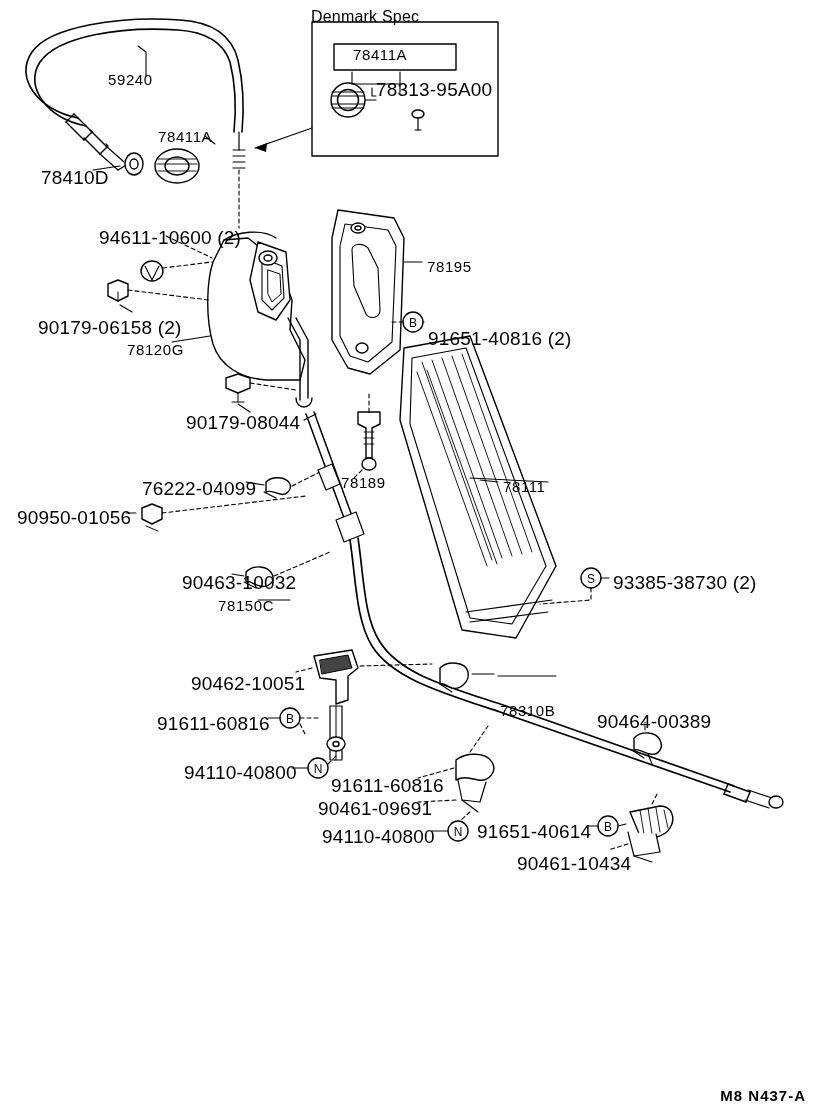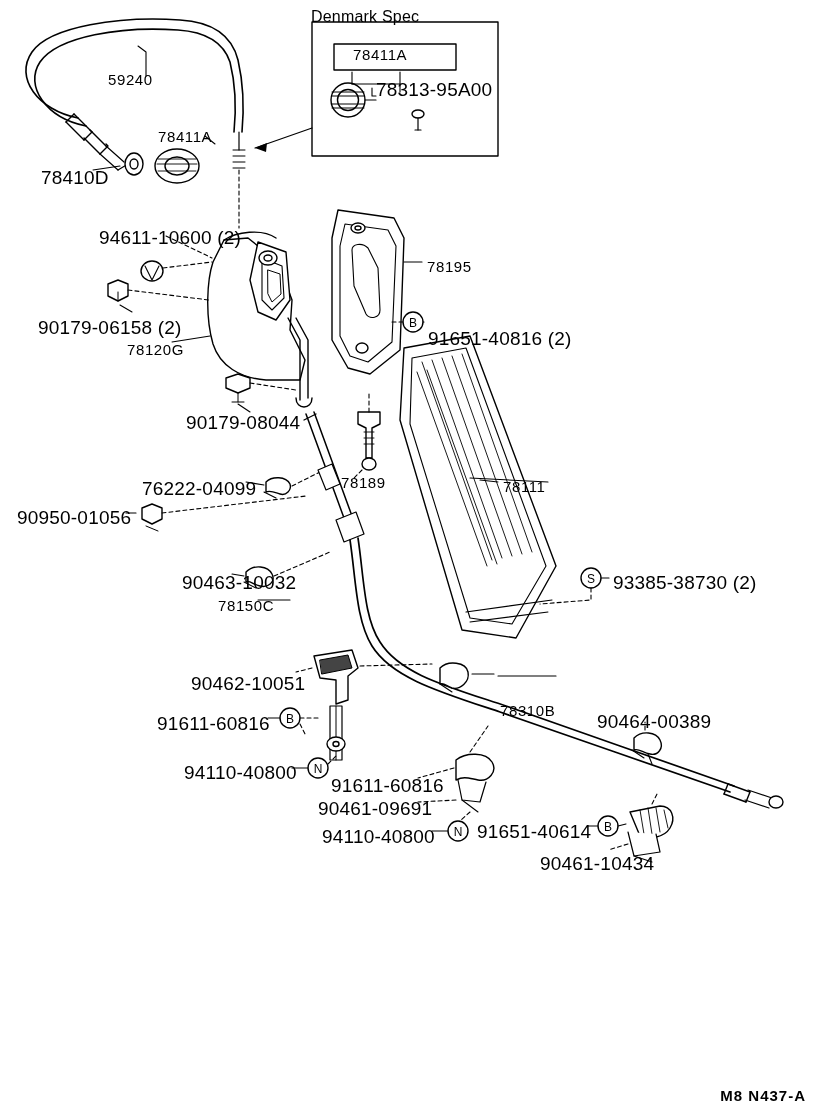--- a/index.html
+++ b/index.html
@@ -356,18 +356,18 @@
       <div class="lbl bold code" style="left: 194px; top: 597px; margin-left: 24px;">78150C</div>
       <div class="lbl" style="left: 191px; top: 673px;">90462-10051</div>
       <div class="lbl bold code" style="left: 500px; top: 702px;">78310B</div>
       <div class="lbl" style="left: 157px; top: 713px;">91611-60816</div>
       <div class="lbl" style="left: 597px; top: 711px;">90464-00389</div>
       <div class="lbl" style="left: 184px; top: 762px;">94110-40800</div>
       <div class="lbl" style="left: 331px; top: 775px;">91611-60816</div>
       <div class="lbl" style="left: 318px; top: 798px;">90461-09691</div>
       <div class="lbl" style="left: 322px; top: 826px;">94110-40800</div>
       <div class="lbl" style="left: 477px; top: 821px;">91651-40614</div>
-      <div class="lbl" style="left: 540px; top: 853px;">90461-10434</div>
+      <div class="lbl" style="left: 517px; top: 853px;">90461-10434</div>
     </div>
 
   <div class="footer">M8 N437-A</div>
 
 </div>
 
 </body></html>

